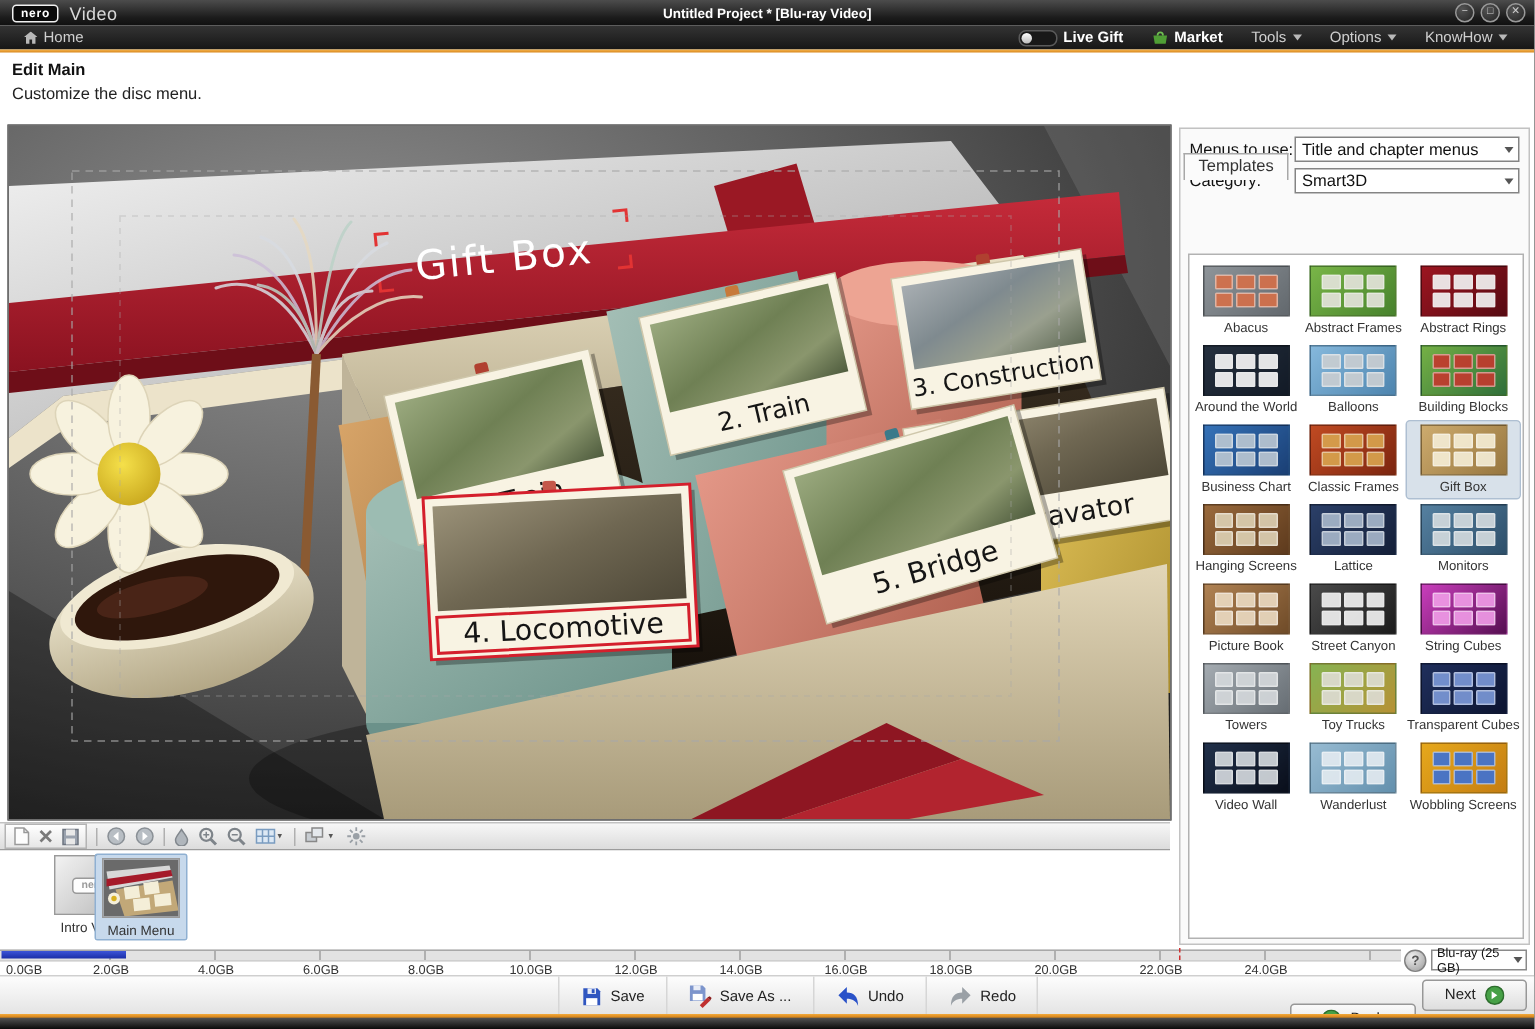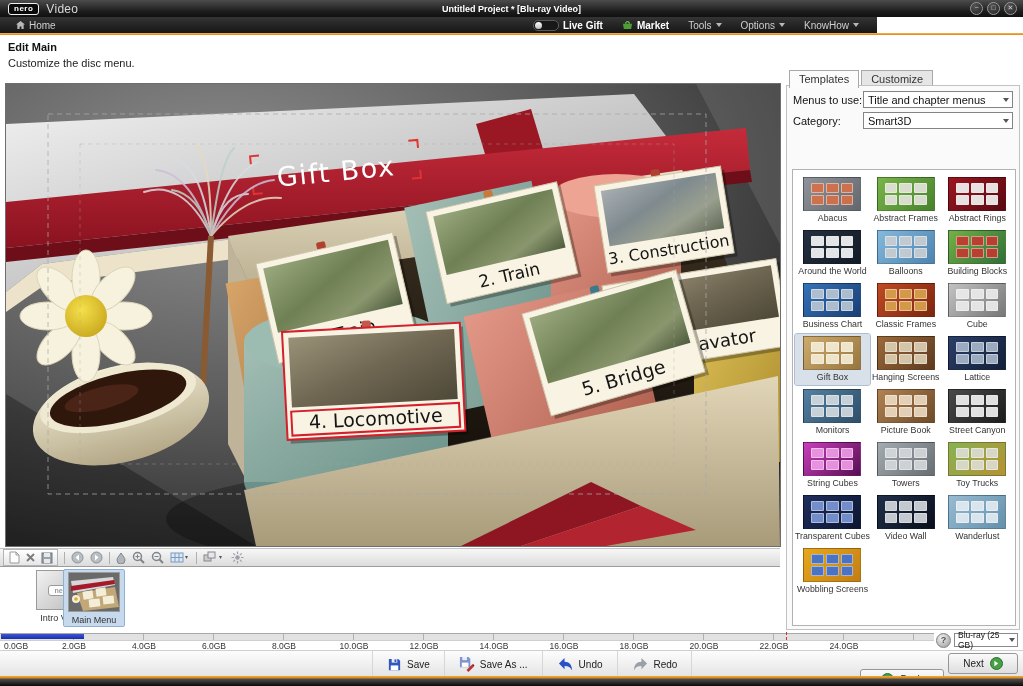--- a/index.html
+++ b/index.html
@@ -9,21 +9,21 @@
 
   
   .titlebar{left:0;top:0;width:1023px;height:17px;background:linear-gradient(#4c4c4c,#1b1b1b 70%,#101010);display:flex;align-items:center;}
   .nero-logo{margin-left:8px;background:#0a0a0a;border:1px solid #f0f0f0;border-radius:3px;color:#fff;
              font-weight:bold;font-size:8px;padding:0 5px;line-height:10px;letter-spacing:.5px;}
   .app-name{color:#d8d8d8;font-size:12px;margin-left:7px;letter-spacing:.3px;}
   .win-title{position:absolute;left:0;right:0;text-align:center;color:#fff;font-size:9px;font-weight:bold;}
   .winbtns{margin-left:auto;display:flex;gap:4px;margin-right:6px;position:relative;}
   .wbtn{width:11px;height:11px;border-radius:50%;background:radial-gradient(circle at 35% 30%,#555,#222);
         border:1px solid #9a9a9a;color:#ccc;font-size:7px;line-height:10px;text-align:center;cursor:default;}
-  .menubar{left:0;top:17px;width:877px;height:16px;background:linear-gradient(#343434,#161616);display:flex;align-items:center;font-size:10px;color:#cfcfcf;}
+  .menubar{left:0;top:17px;width:1023px;height:16px;background:linear-gradient(#343434,#161616);display:flex;align-items:center;font-size:10px;color:#cfcfcf;}
   .mb-left{display:flex;align-items:center;gap:5px;margin-left:10px;}
   .mb-right{margin-left:auto;display:flex;align-items:center;gap:7px;margin-right:12px;}
   .mb-item{display:flex;align-items:center;gap:4px;padding:0 6px;white-space:nowrap;}
   .mb-strong{color:#fff;font-weight:bold;}
   .caret{width:0;height:0;border:3px solid transparent;border-top:4px solid #b8b8b8;margin-top:3px;}
   .toggle{width:24px;height:9px;border-radius:5px;background:#181818;border:1px solid #5a5a5a;position:relative;}
   .toggle i{position:absolute;left:1px;top:1px;width:7px;height:7px;border-radius:50%;background:linear-gradient(#fff,#bbb);}
   .accent{left:0;top:33px;width:1023px;height:2px;background:linear-gradient(#f6b54e,#d8871c);}
 
   .page-title{left:8px;top:41px;font-size:11px;font-weight:bold;color:#111;}
@@ -72,21 +72,21 @@
   .actionbar{left:0;top:650px;width:1023px;height:26px;background:linear-gradient(#fdfdfd,#e3e3e3);border-top:1px solid #cfcfcf;}
   .segs{position:absolute;left:372px;top:0;height:26px;display:flex;}
   .seg{display:flex;align-items:center;gap:5px;padding:0 14px;border-left:1px solid #d6d6d6;font-size:10px;color:#222;cursor:default;}
   .seg:last-child{border-right:1px solid #d6d6d6;}
   .navbtn{position:absolute;top:2px;height:21px;width:84px;background:linear-gradient(#fafafa,#dedede);
           border:1px solid #979797;border-radius:3px;display:flex;align-items:center;justify-content:center;gap:6px;font-size:10px;color:#222;box-sizing:border-box;}
   .footstrip{left:0;top:676px;width:1023px;height:10px;background:linear-gradient(#f2a93c 0,#d8871c 2px,#4e4e4e 3px,#0a0a0a 100%);}
 
   
   .tabs{left:789px;top:70px;display:flex;font-size:11px;}
-  .tab{padding:2px 9px;border:1px solid #a8a8a8;border-bottom:none;background:#e6e6e6;color:#333;margin-right:2px;}
+  .tab{padding:2px 9px;border:1px solid #a8a8a8;border-bottom:none;background:#e6e6e6;color:#333;margin-right:2px;margin-top:32px;}
   .tab.active{background:#fbfbfb;position:relative;z-index:2;padding-bottom:3px;}
   .panelbox{left:786px;top:85px;width:234px;height:545px;border:1px solid #c2c2c2;background:#fafafa;box-sizing:border-box;}
   .formrow{position:absolute;left:6px;font-size:11px;color:#111;}
   .select{position:absolute;left:76px;width:150px;height:17px;background:#fff;border:1px solid #848484;font-size:11px;
           display:flex;align-items:center;padding-left:4px;box-sizing:border-box;color:#111;}
   .select .caret{border-top-color:#555;margin-left:auto;margin-right:3px;}
   .listbox{position:absolute;left:5px;top:83px;width:222px;height:455px;border:1px solid #b2b2b2;background:#fff;overflow:hidden;}
   .tpl-grid{display:grid;grid-template-columns:repeat(3,1fr);grid-auto-rows:51px;padding:5px 2px 0;row-gap:2px;}
   .tpl-item{text-align:center;padding-top:2px;}
   .tpl-item.selected{background:#d8e1ea;outline:1px solid #aebfd2;border-radius:2px;}
@@ -632,31 +632,20 @@
             <div class="tpl-thumb" style="--c1: #c04a22; --c2: #7c250f; --fc: #d8a24e;">
               <i></i>
               <i></i>
               <i></i>
               <i></i>
               <i></i>
               <i></i>
             </div>
             <div class="tpl-label">Classic Frames</div>
           </div>
-          <div class="tpl-item">
-            <div class="tpl-thumb" style="--c1: #c2c2c2; --c2: #777777; --fc: #ebebeb;">
-              <i></i>
-              <i></i>
-              <i></i>
-              <i></i>
-              <i></i>
-              <i></i>
-            </div>
-            <div class="tpl-label">Cube</div>
-          </div>
           <div class="tpl-item selected">
             <div class="tpl-thumb" style="--c1: #cdab6e; --c2: #97763f; --fc: #f4ecd4;">
               <i></i>
               <i></i>
               <i></i>
               <i></i>
               <i></i>
               <i></i>
             </div>
             <div class="tpl-label">Gift Box</div>

